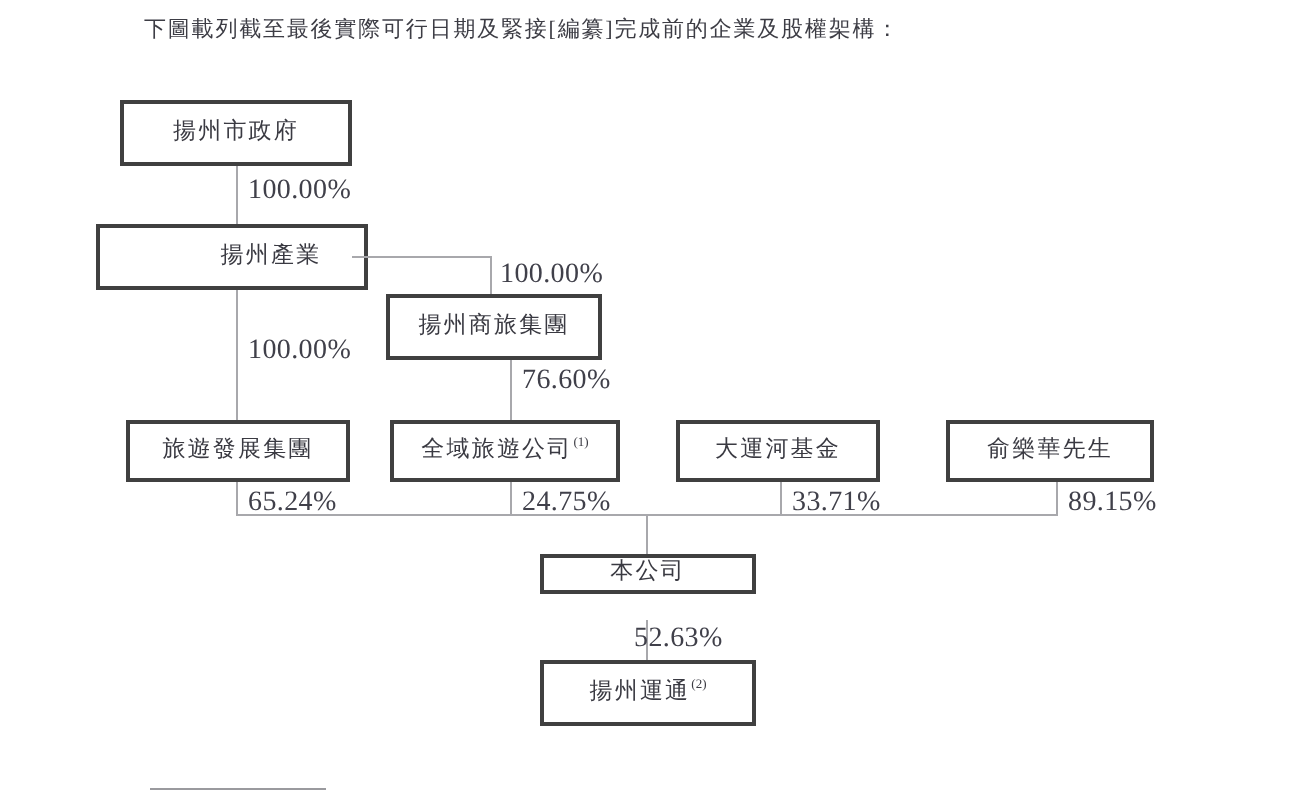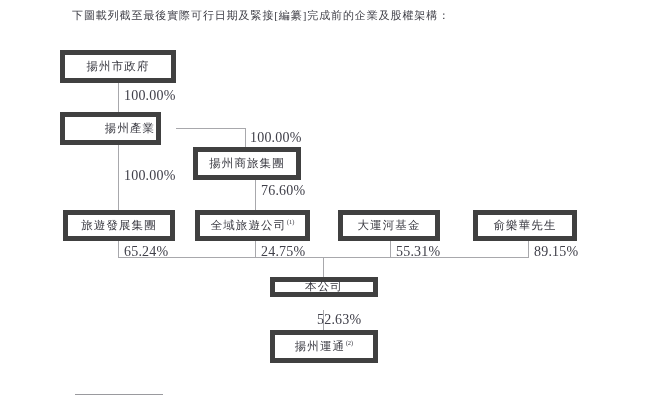--- a/index.html
+++ b/index.html
@@ -36,21 +36,21 @@
     position: absolute;
     left: 0;
     top: 0;
     width: 650px;
     height: 405px;
   }
 
   .node-box {
     position: absolute;
     box-sizing: border-box;
-    border: 5px solid #404040;
+    border: 2px solid #404040;
     background: #ffffff;
     display: flex;
     align-items: center;
     justify-content: center;
     text-align: center;
   }
   .node-label {
     font-size: 11.5px;
     letter-spacing: 1.1px;
     color: #3a3a42;
@@ -104,21 +104,21 @@
 
 <div id="org-chart">
 
   <div class="node-box" style="left:60px; top:50px; width:116px; height:33px;">
     <span class="node-label">揚州市政府</span>
   </div>
 
   <div class="line-v" style="left:118px; top:83px; height:29px;"></div>
   <div class="pct" style="left:124px; top:89px;">100.00%</div>
 
-  <div class="node-box" style="left:60px; top:112px; width:101px; height:33px;padding-left:39px;">
+  <div class="node-box" style="left:48px; top:112px; width:136px; height:33px;padding-left:39px;">
     <span class="node-label">揚州產業</span>
   </div>
 
   <div class="line-h" style="left:176px; top:128px; width:70px;"></div>
   <div class="line-v" style="left:245px; top:128px; height:19px;"></div>
   <div class="pct" style="left:250px; top:131px;">100.00%</div>
 
   <div class="line-v" style="left:118px; top:145px; height:65px;"></div>
   <div class="pct" style="left:124px; top:169px;">100.00%</div>
 
@@ -145,21 +145,21 @@
     <span class="node-label">俞樂華先生</span>
   </div>
 
   <div class="line-v" style="left:118px; top:241px; height:17px;"></div>
   <div class="line-v" style="left:255px; top:241px; height:17px;"></div>
   <div class="line-v" style="left:390px; top:241px; height:17px;"></div>
   <div class="line-v" style="left:528px; top:241px; height:17px;"></div>
 
   <div class="pct" style="left:124px; top:245px;">65.24%</div>
   <div class="pct" style="left:261px; top:245px;">24.75%</div>
-  <div class="pct" style="left:396px; top:245px;">55.31%</div>
+  <div class="pct" style="left:396px; top:245px;">33.71%</div>
   <div class="pct" style="left:534px; top:245px;">89.15%</div>
 
   <div class="line-h" style="left:118px; top:257px; width:411px;"></div>
 
   <div class="line-v" style="left:323px; top:257px; height:20px;"></div>
 
   <div class="node-box" style="left:270px; top:277px; width:108px; height:20px;">
     <span class="node-label">本公司</span>
   </div>
 

